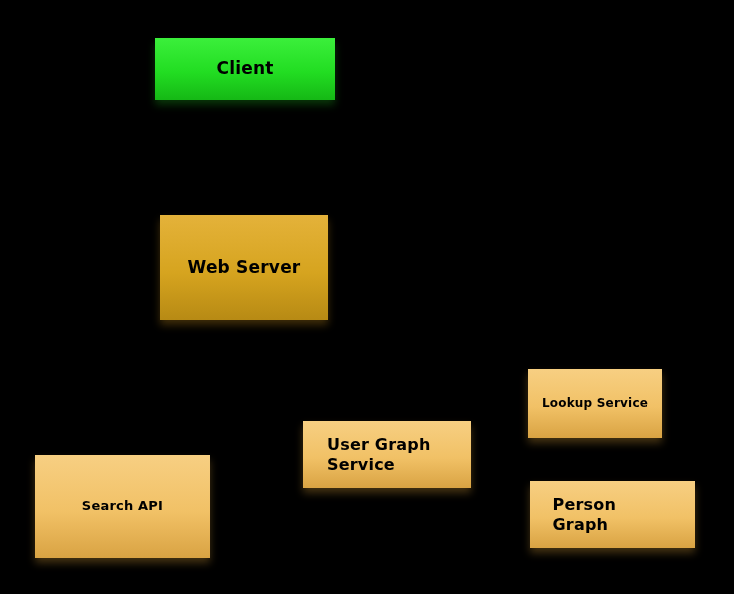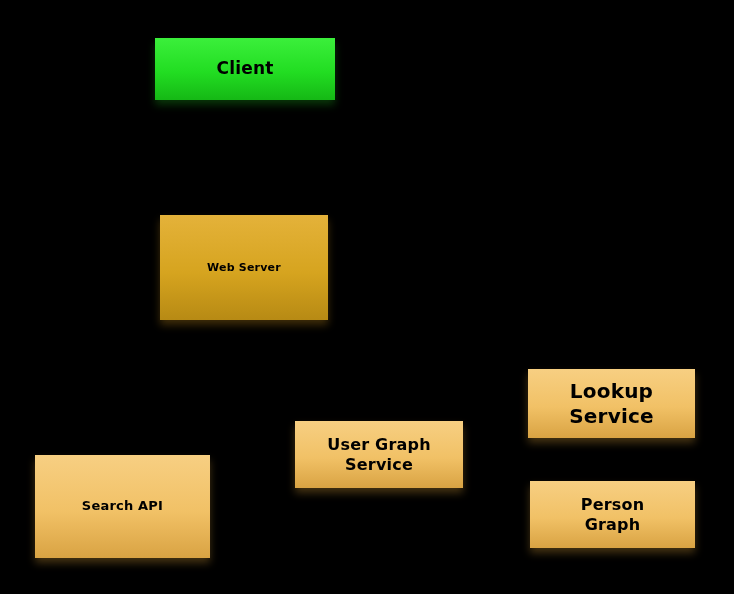--- a/index.html
+++ b/index.html
@@ -13,21 +13,21 @@
     height: 594px;
     background: #000000;
     overflow: hidden;
     font-family: "DejaVu Sans", "Liberation Sans", sans-serif;
   }
   .node {
     position: absolute;
     display: flex;
     align-items: center;
     justify-content: center;
-    text-align: center;
+    text-align: left;
     font-weight: bold;
     color: #000000;
     box-sizing: border-box;
     padding: 4px 8px;
     line-height: 1.25;
     letter-spacing: 0.2px;
   }
   
   .node-green {
     background: linear-gradient(180deg, #3bef3b 0%, #22dd22 55%, #15b815 100%);
@@ -36,24 +36,24 @@
   .node-gold {
     background: linear-gradient(180deg, #e4b23a 0%, #d6a41f 55%, #b78a14 100%);
     box-shadow: 0 5px 8px rgba(140, 100, 20, 0.45);
   }
   .node-tan {
     background: linear-gradient(180deg, #f7cf82 0%, #f1c166 55%, #d9a343 100%);
     box-shadow: 0 5px 8px rgba(150, 110, 40, 0.45);
   }
 
   .node-client        { left: 155px; top:  38px; width: 180px; height:  62px; font-size: 17px; }
-  .node-web-server    { left: 160px; top: 215px; width: 168px; height: 105px; font-size: 11px; }
+  .node-web-server    { left: 160px; top: 215px; width: 168px; height: 105px; font-size: 17px; }
   .node-search-api    { left:  35px; top: 455px; width: 175px; height: 103px; font-size: 13px; }
-  .node-user-graph    { left: 295px; top: 421px; width: 168px; height:  67px; font-size: 16px; }
-  .node-lookup        { left: 528px; top: 369px; width: 167px; height:  69px; font-size: 20px; }
+  .node-user-graph    { left: 303px; top: 421px; width: 168px; height:  67px; font-size: 16px; }
+  .node-lookup        { left: 528px; top: 369px; width: 134px; height:  69px; font-size: 12px; }
   .node-person        { left: 530px; top: 481px; width: 165px; height:  67px; font-size: 16px; }
 
   .node-label {
     display: block;
     max-width: 120px;
     margin: 0 auto;
   }
   .node-client .node-label,
   .node-web-server .node-label,
   .node-search-api .node-label {

